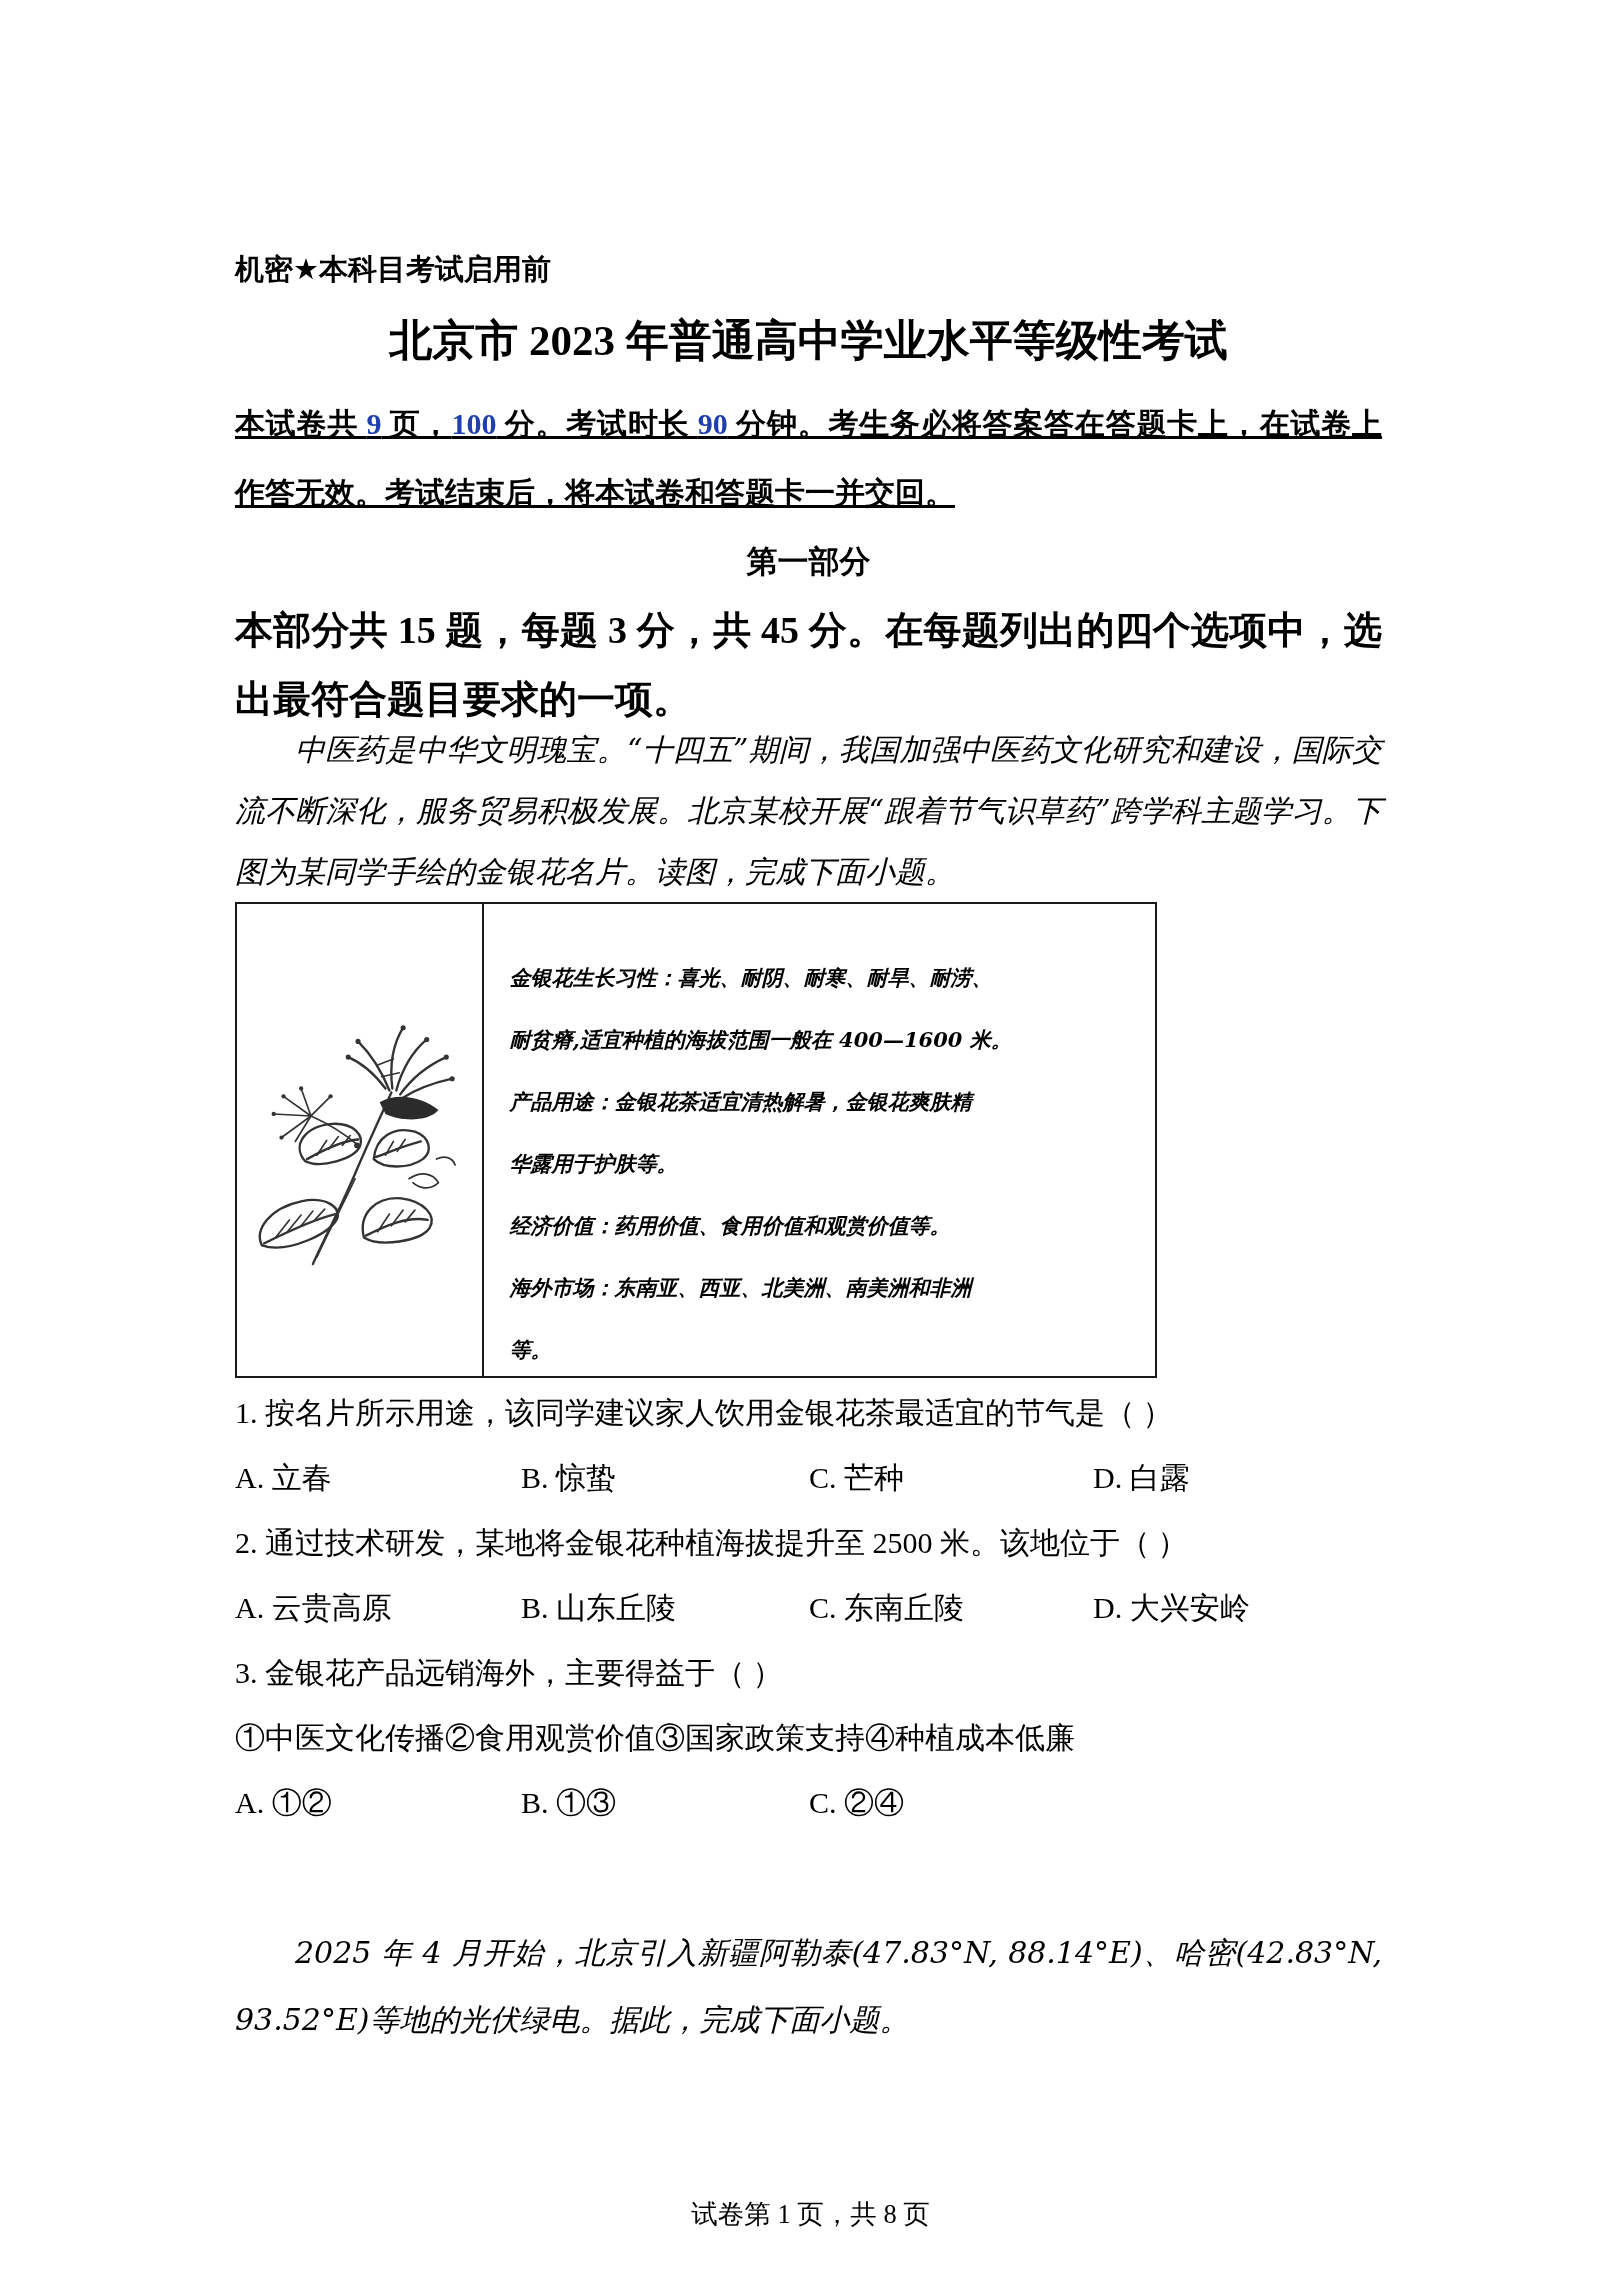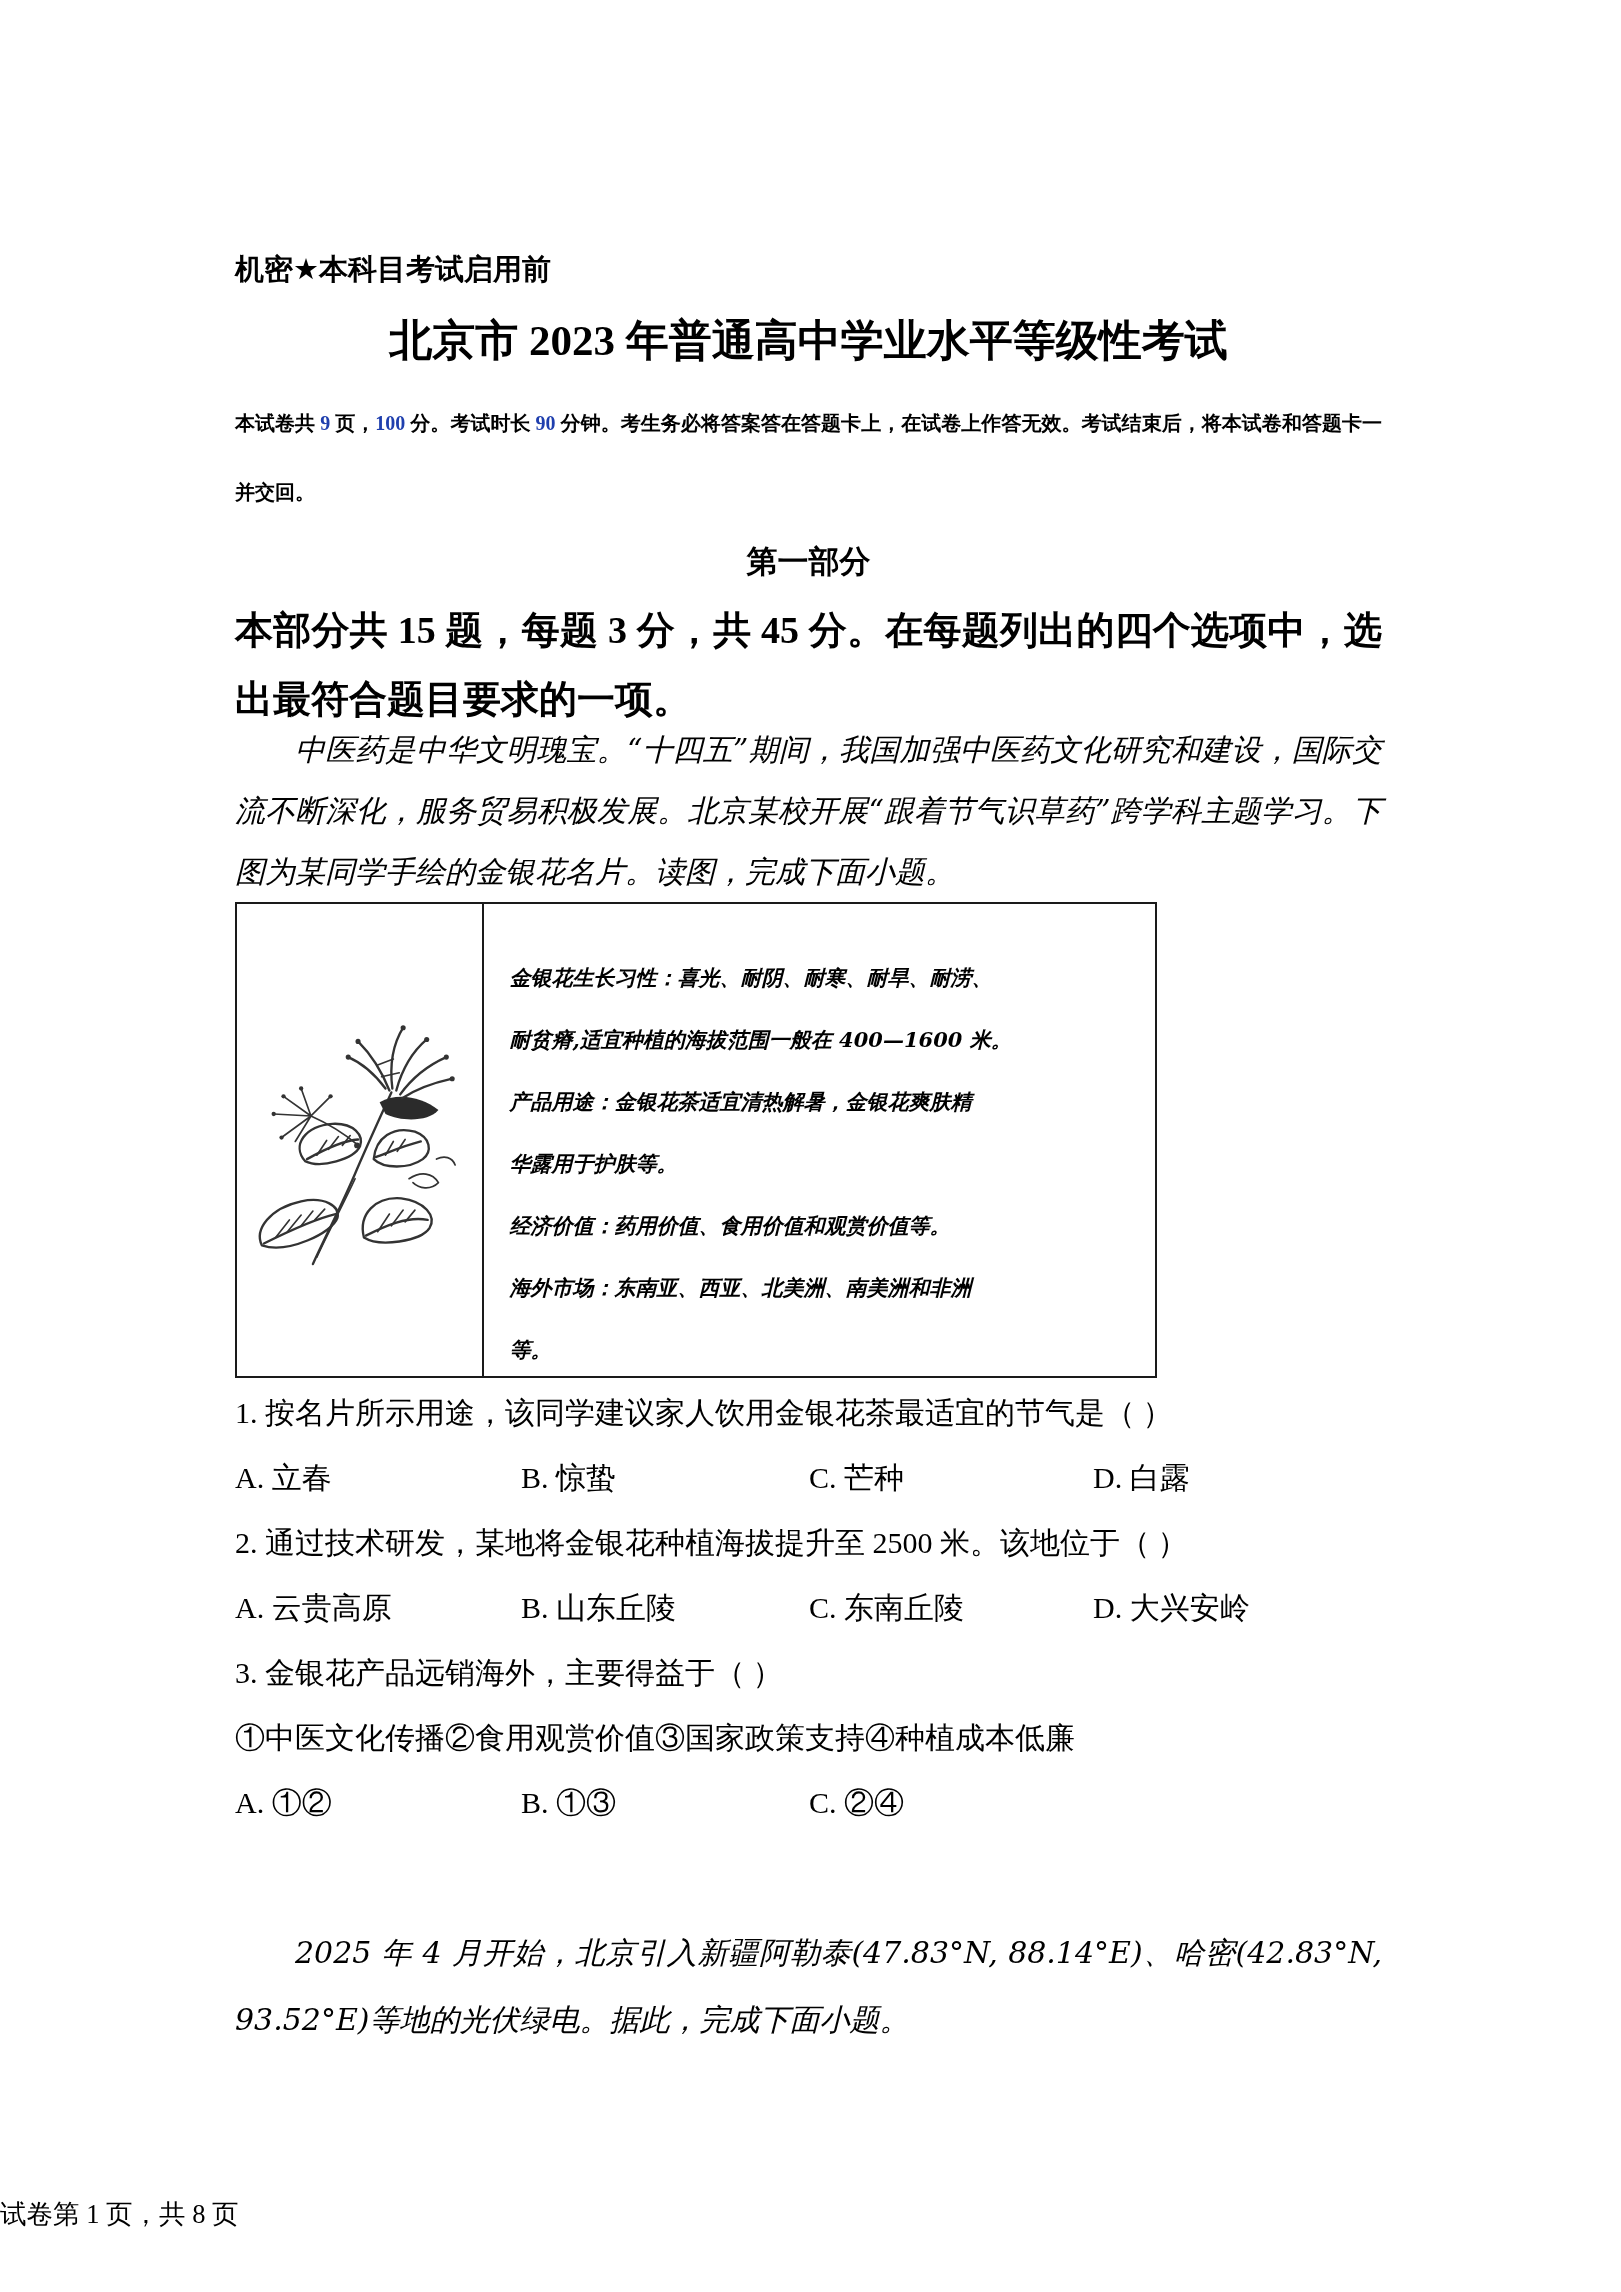--- a/index.html
+++ b/index.html
@@ -13,21 +13,21 @@
     color:#000;
     overflow:hidden;
   }
   .sans{font-family:"Liberation Sans","DejaVu Sans",sans-serif;}
   .serif{font-family:"Liberation Serif","DejaVu Serif",serif;}
   .kaiti{font-family:"DejaVu Serif","Liberation Serif",serif;font-style:italic;}
 
   .confidential{font-size:29px;line-height:39px;font-weight:bold;}
   .title{font-size:43px;line-height:59px;font-weight:bold;text-align:center;margin:21.6px 0 0 0;}
   .subject{font-size:41px;line-height:55px;font-weight:bold;text-align:center;margin:39px 0 0 0;}
-  .intro{font-size:20px;line-height:69px;font-weight:bold;text-align:justify;margin:19.6px 0 0 0;}
+  .intro{font-size:30px;line-height:69px;font-weight:bold;text-align:justify;margin:19.6px 0 0 0;text-decoration:underline;}
   .part-heading{font-size:31px;line-height:69px;font-weight:bold;text-align:center;margin:0;}
   .note{font-size:38px;line-height:69px;font-weight:bold;text-align:justify;margin:0;}
   .context{font-size:30px;line-height:61px;text-align:justify;text-indent:2em;margin:0;}
   .context-1{margin-top:-15.7px;}
   .context-2{margin-top:84px;line-height:67px;}
 
   .herb-card{
     width:922px;height:476px;
     border:2.9px solid #1a1a1a;
     box-sizing:border-box;
@@ -51,21 +51,21 @@
   .q1-line{margin-top:2px;}
   .options{
     display:grid;
     grid-template-columns:286px 288px 284px auto;
     font-size:30px;line-height:65px;
   }
   .num-hl{color:var(--num-hl,#1f3fae);}
 
   .footer{
     position:absolute;top:2198px;left:0;right:0;
-    text-align:left;font-size:26.5px;line-height:33px;
+    text-align:center;font-size:26.5px;line-height:33px;
   }
   svg .sk{stroke:#333;fill:none;stroke-width:2.4;stroke-linecap:round;stroke-linejoin:round;}
   svg .thin{stroke-width:1.7;}
 </style>
 </head>
 <body>
 
 <div class="page serif">
 
   <div class="confidential sans">机密★本科目考试启用前</div>

